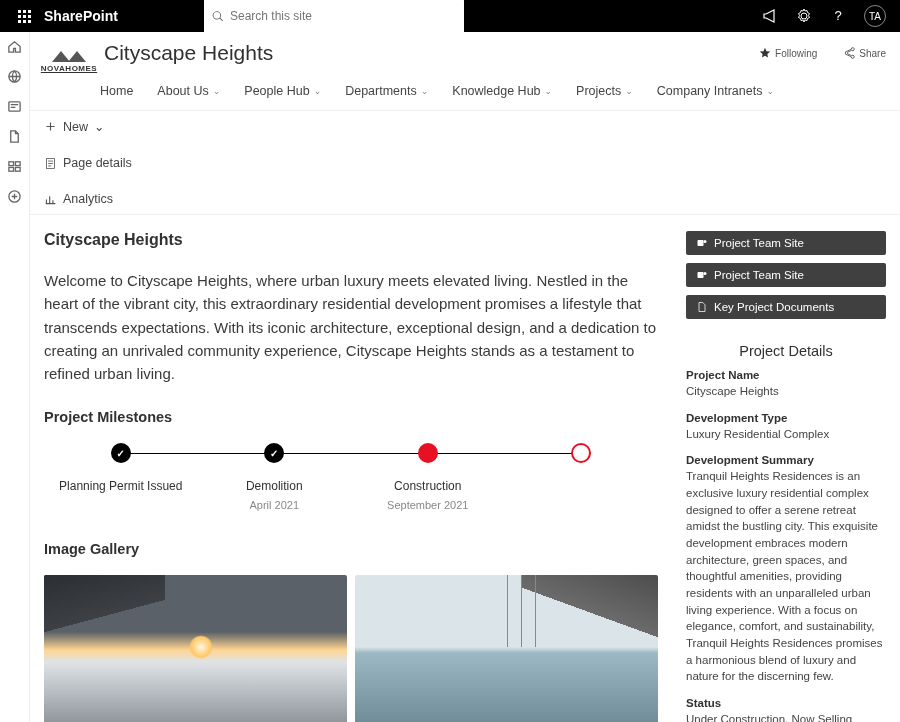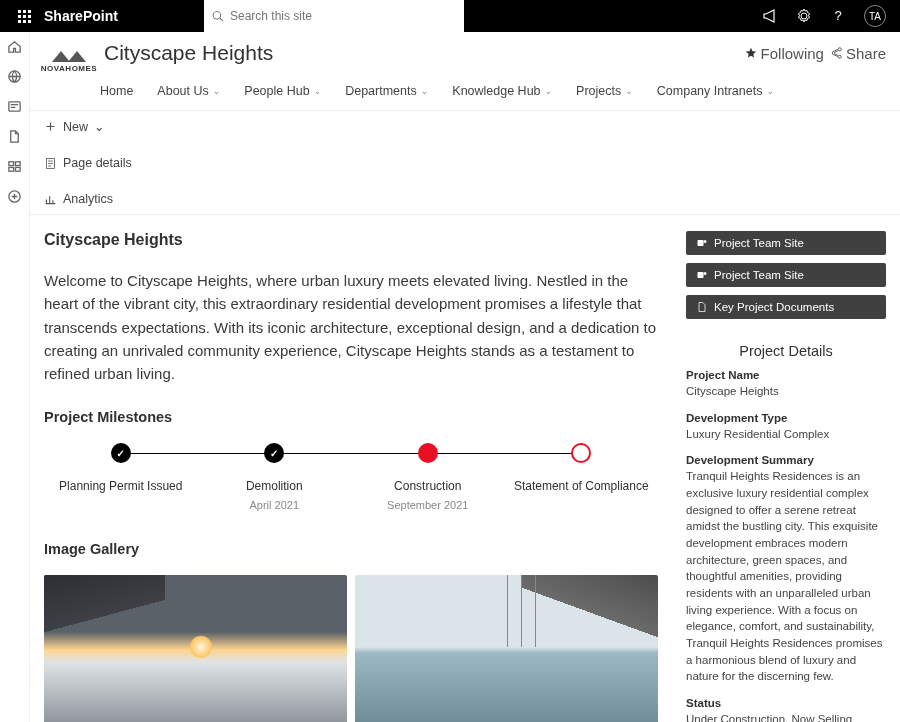--- a/index.html
+++ b/index.html
@@ -22,28 +22,28 @@
 
 
 .leftrail { position: fixed; left: 0; top: 32px; bottom: 0; width: 30px; background: #fff; border-right: 1px solid #eee; display: flex; flex-direction: column; align-items: center; padding-top: 6px; gap: 14px; }
 .leftrail .rail-icon { width: 16px; height: 16px; color: #666; cursor: pointer; display:flex; align-items:center; justify-content:center;}
 .leftrail .rail-icon svg { width:15px; height:15px; fill:none; stroke:#666; stroke-width:1.4; }
 
 .page { margin-left: 30px; }
 
 
 .siteheader { padding: 6px 14px 0 14px; display: flex; align-items: center; }
-.logo { width: 50px; height: 44px; display:flex; flex-direction:column; align-items:center; justify-content:center; }
+.logo { width: 50px; height: 44px; display:flex; flex-direction:column; align-items:center; justify-content:center;text-decoration:underline; }
 .logo-roof { position:relative; width:34px; height:14px; }
 .logo-roof:before, .logo-roof:after { content:""; position:absolute; bottom:0; border-left:9px solid transparent; border-right:9px solid transparent; border-bottom:11px solid #555; }
 .logo-roof:before { left:0; }
 .logo-roof:after { right:0; }
 .logo-text { font-size:8px; font-weight:600; letter-spacing:0.5px; color:#333; margin-top:2px;}
 .sitetitle { font-size: 21px; font-weight: 400; color: #323130; margin-left: 10px; margin-top:-14px;}
-.siteheader-actions { display: flex; align-items: center; gap: 6px; font-size: 15px; color: #555; margin-top:-14px;}
+.siteheader-actions { display: flex; align-items: center; gap: 26px; font-size: 10px; color: #555; margin-top:-14px;}
 .siteheader-actions .act { display: flex; align-items: center; gap: 4px; cursor: pointer; }
 .siteheader-actions svg { width:12px; height:12px; }
 
 
 .sitenav { padding: 0 14px; margin-top: -4px; margin-left: 56px;}
 .sitenav ul { list-style: none; display: flex; gap: 24px; }
 .sitenav li { font-size: 12.5px; color: #444; cursor: pointer; padding: 6px 0; display: flex; align-items: center; gap: 4px; }
 .sitenav .chev { font-size: 9px; color: #888; }
 
 
@@ -293,21 +293,20 @@
         <div class="date">April 2021</div>
       </div>
       <div class="milestone">
         <div class="dot active"></div>
             <div class="line"></div>
         <div class="label">Construction</div>
         <div class="date">September 2021</div>
       </div>
       <div class="milestone">
         <div class="dot future"></div>
-        <div class="label">Statement of Compliance</div>
         <div class="date"></div>
       </div>
     </div>
 
     <div class="section-h">Image Gallery</div>
     <div class="gallery">
       <div class="img img1"></div>
       <div class="img img2"></div>
     </div>
     <div class="gallery-btn">

